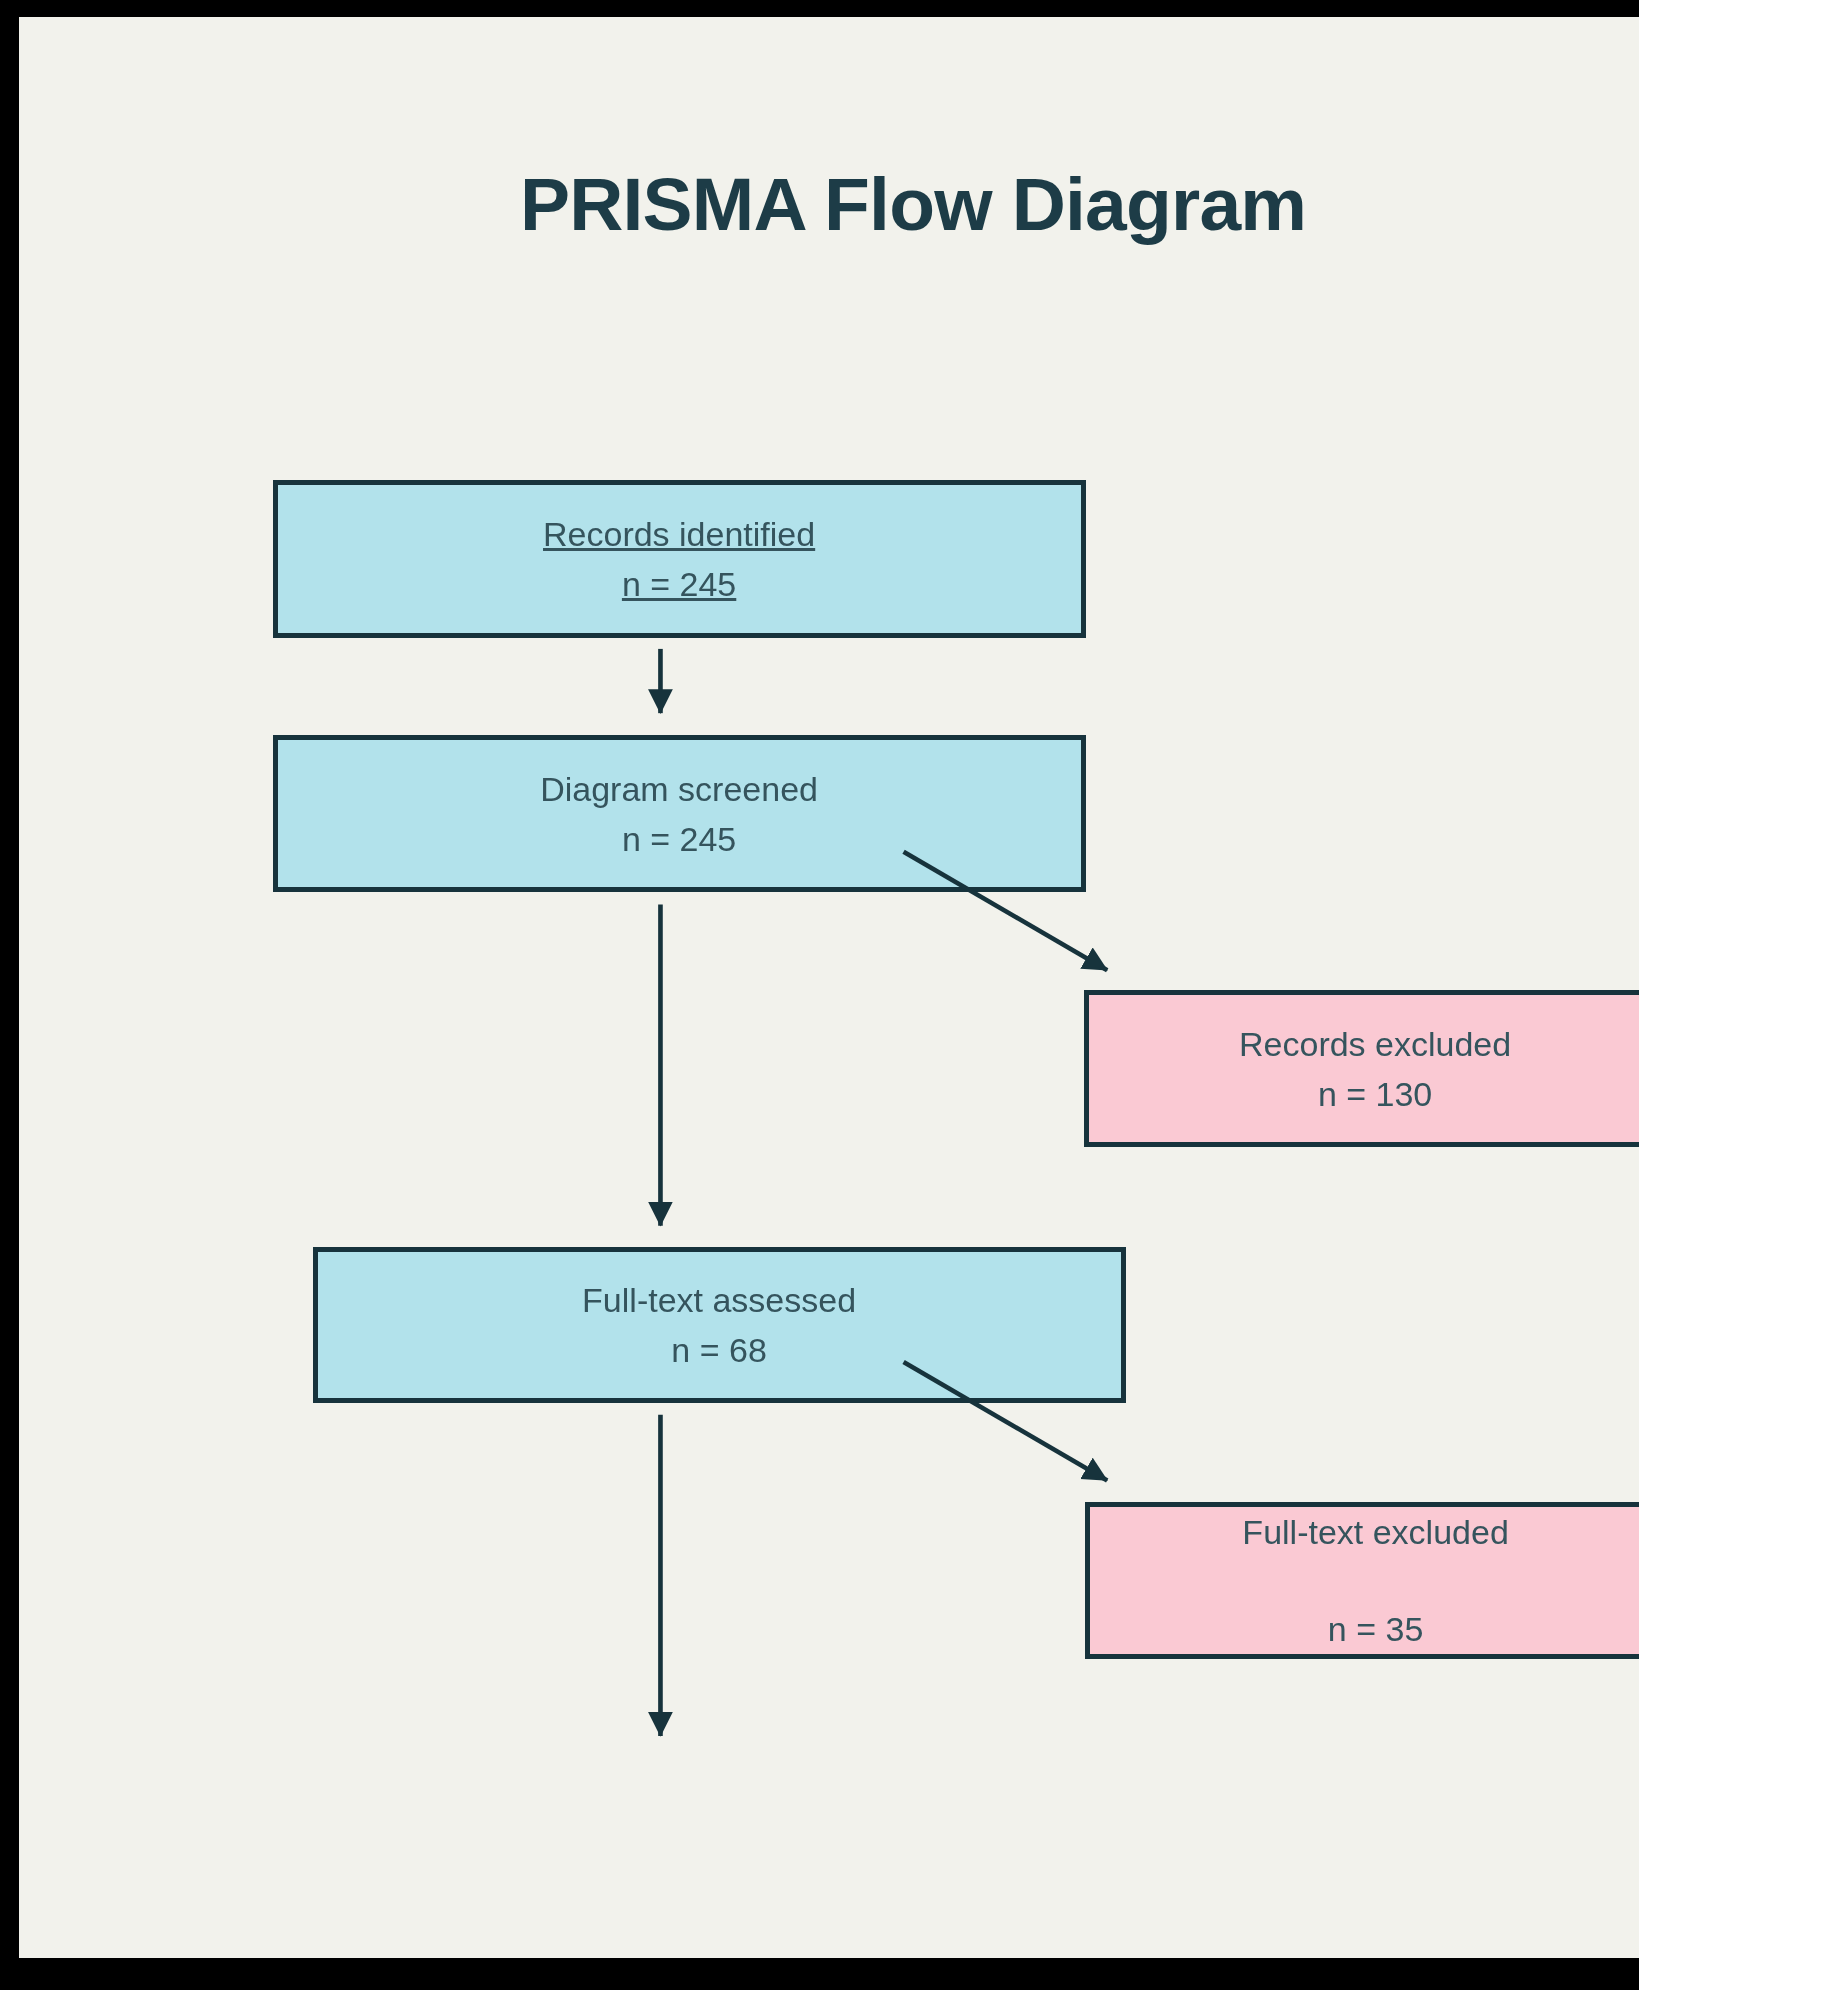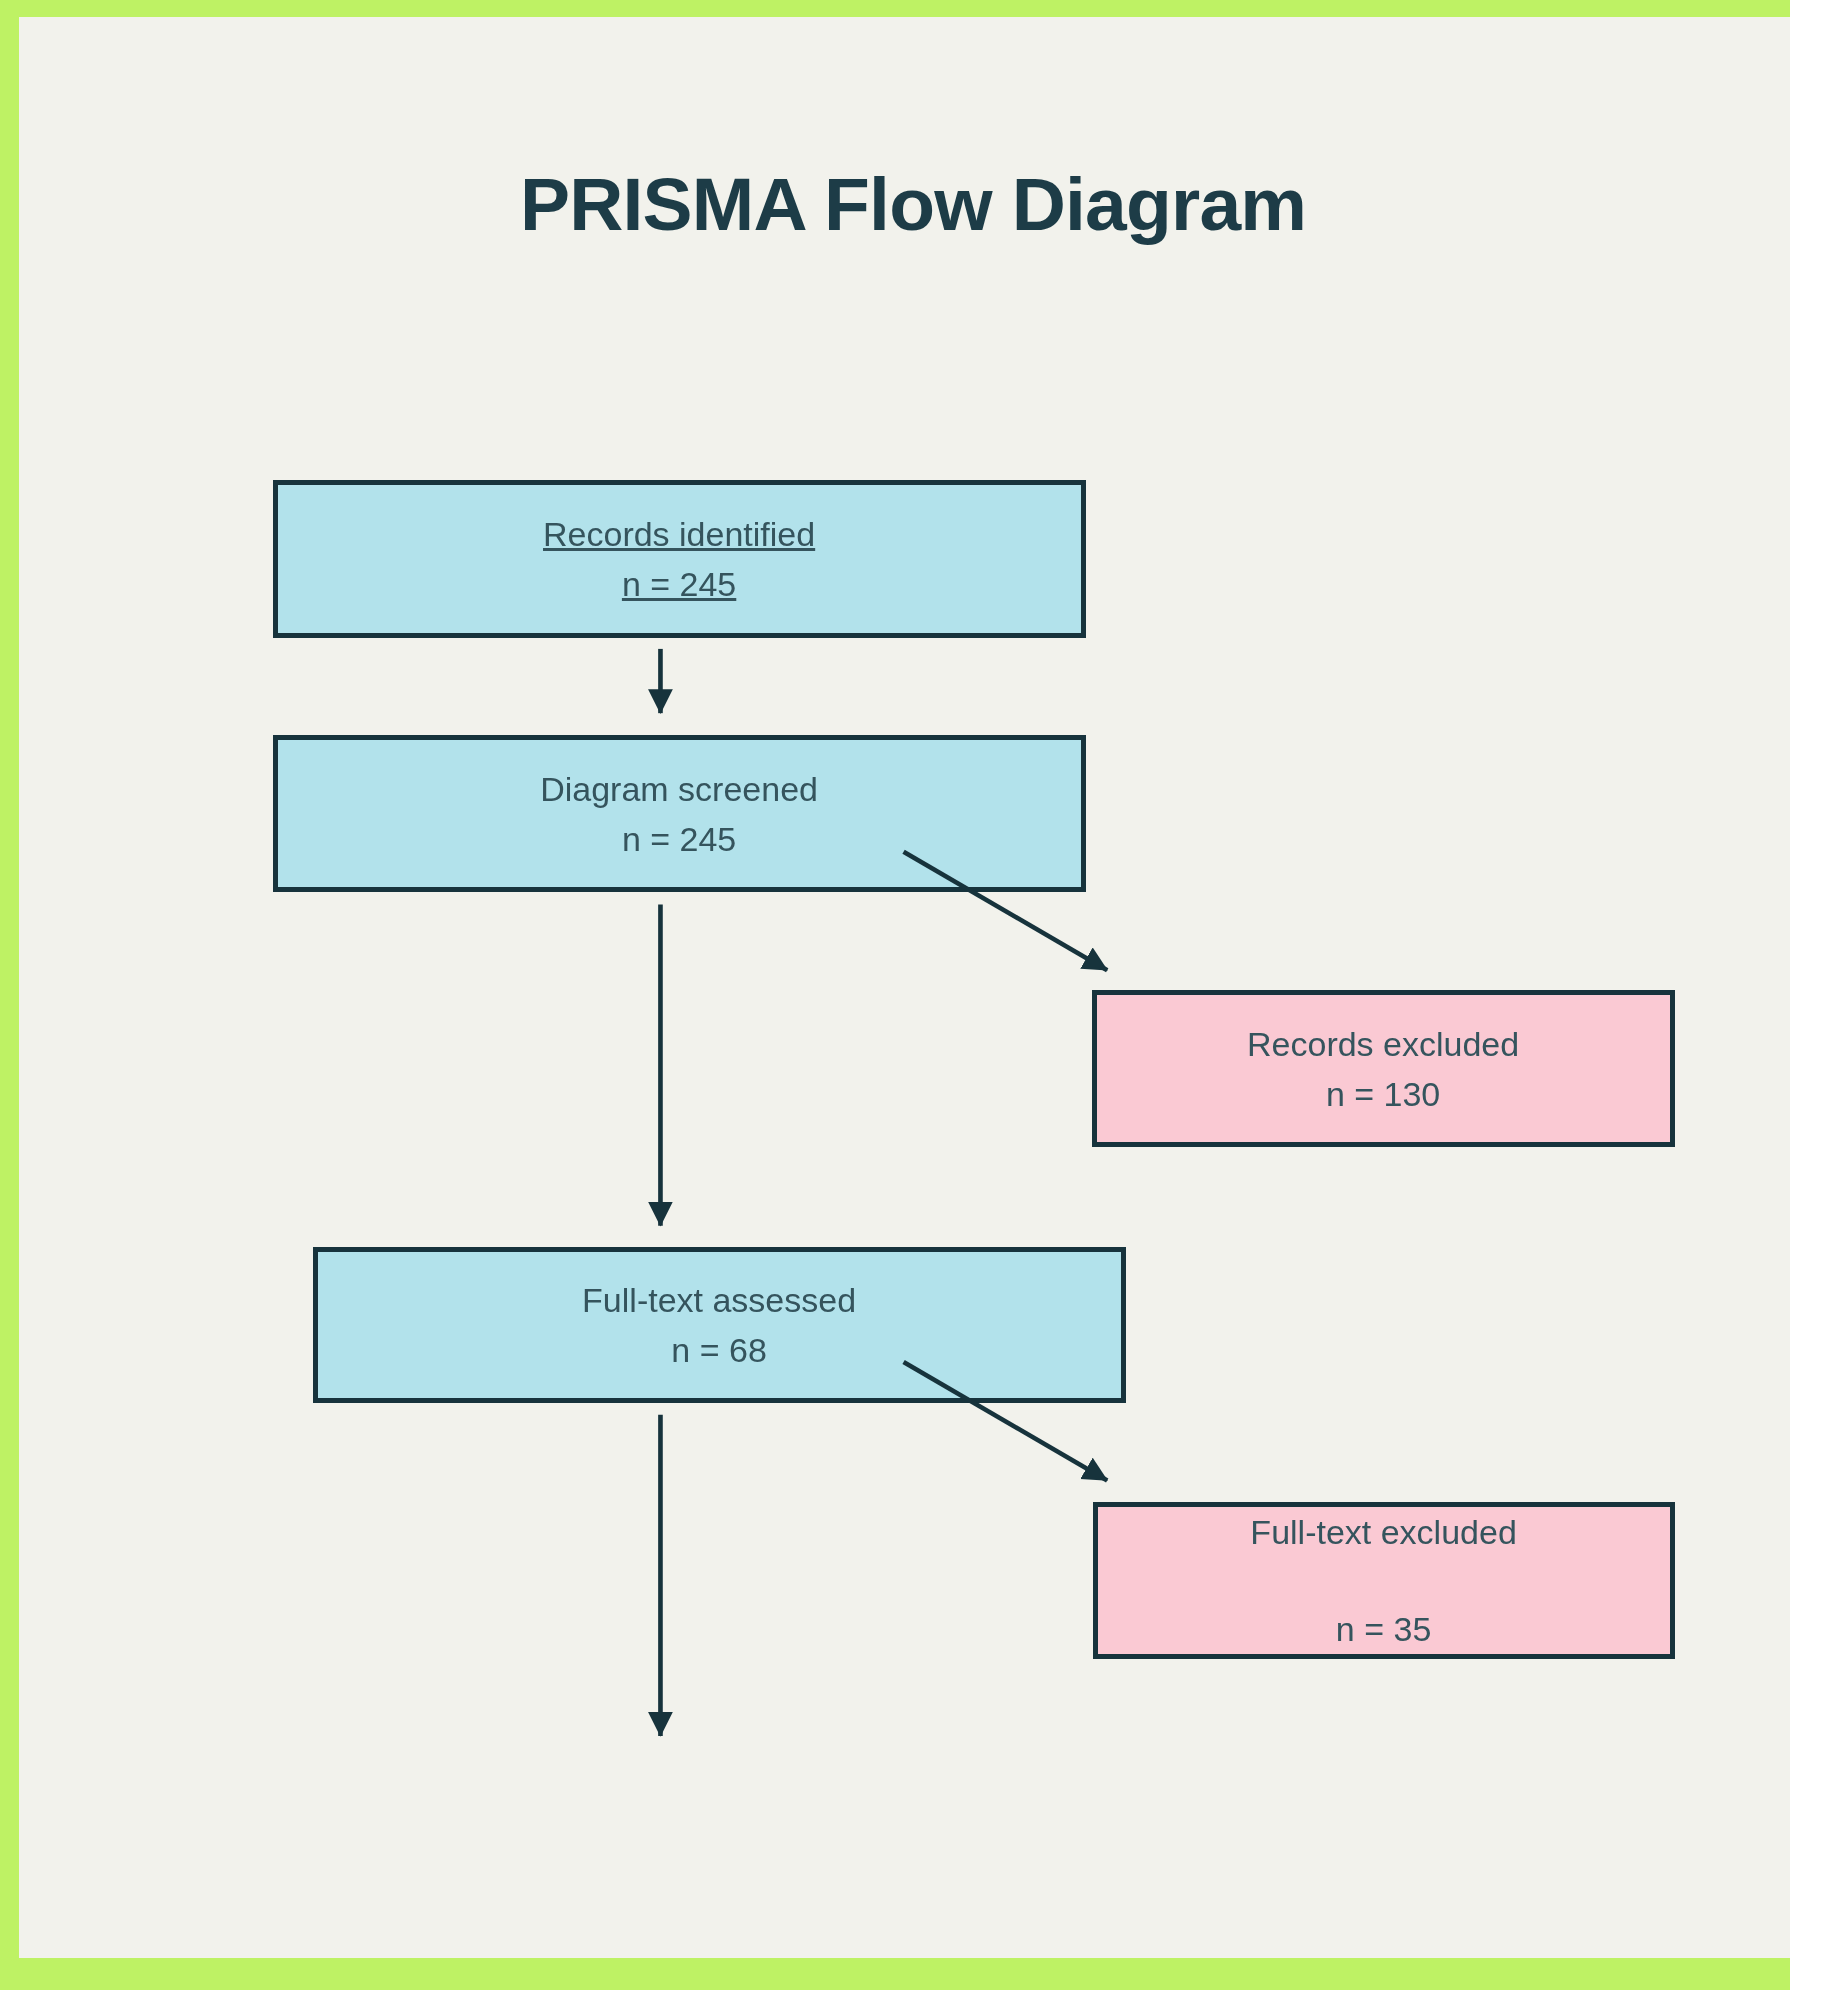--- a/index.html
+++ b/index.html
@@ -3,23 +3,23 @@
 <meta charset="utf-8">
 <style>
   html, body {
     margin: 0;
     padding: 0;
     background: #ffffff;
     font-family: "Liberation Sans", "DejaVu Sans", sans-serif;
   }
   #screen {
     position: relative;
-    width: 1790px;
+    width: 1639px;
     height: 1990px;
-    background: #bef264;
+    background: #000000;
     overflow: hidden;
   }
   #canvas {
     position: absolute;
     left: 18.6px;
     top: 17px;
     width: 1792px;
     height: 1941px;
     background: #f2f2ec;
   }
@@ -42,21 +42,21 @@
     flex-direction: column;
     align-items: center;
     justify-content: center;
     text-align: center;
     font-size: 34px;
     line-height: 50px;
     color: #35545d;
   }
   .node .node-label, .node .node-count { display: block; }
   .node-process  { background: #b2e2eb; }
-  .node-excluded { background: #fac9d3; margin-left: 8px; }
+  .node-excluded { background: #fac9d3; }
   .node-included { background: #a6d7a2; }
 
   #node-records-identified { left: 254px;  top: 463px;  width: 813px; height: 158px; text-decoration: underline; }
   #node-records-screened   { left: 254px;  top: 718px;  width: 813px; height: 157px; }
   #node-records-excluded   { left: 1065px; top: 973px; width: 583px;  height: 157px; }
   #node-full-text-assessed { left: 254px;  top: 1230px; width: 813px; height: 156px; margin-left: 40px; }
   #node-full-text-excluded { left: 1066px; top: 1485px; width: 582px;  height: 157px; justify-content: space-between; }
   #node-studies-included   { left: 254px;  top: 1740px; width: 813px; height: 155px; }
 
   #arrow-layer {

